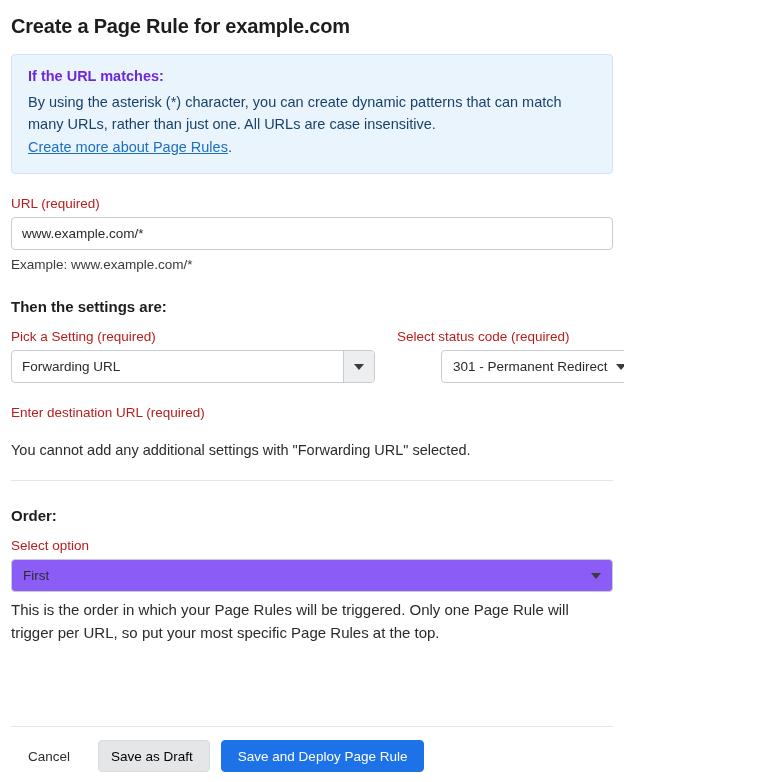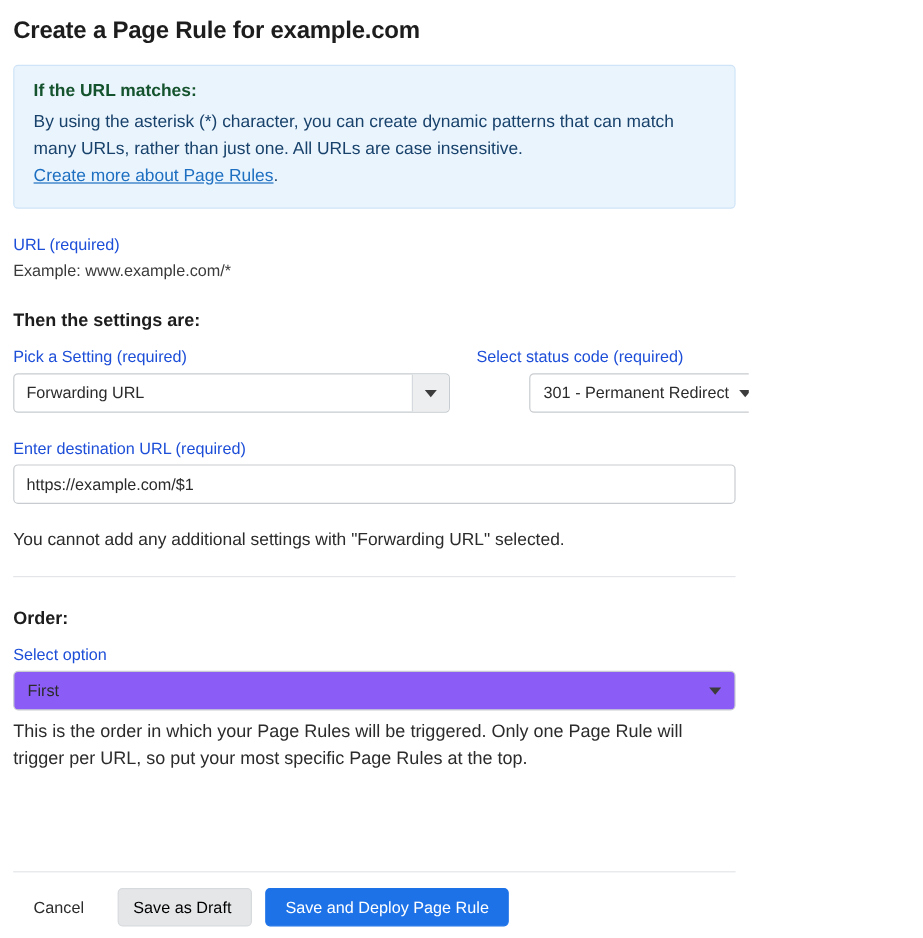--- a/index.html
+++ b/index.html
@@ -29,36 +29,36 @@
   .info-box {
     background: #eaf4fd;
     border: 1px solid #cfe4f7;
     border-radius: 4px;
     padding: 13px 16px 15px 16px;
     margin-bottom: 22px;
   }
   .info-title {
     font-weight: bold;
     font-size: 14.5px;
-    color: #14532d;
+    color: #6d28d9;
     margin-bottom: 7px;
   }
   .info-text {
     font-size: 14.5px;
     color: #18426b;
     line-height: 1.55;
   }
   .info-link {
     color: #1d6fc1;
     text-decoration: underline;
     cursor: pointer;
   }
   .field-label {
     font-size: 13.5px;
-    color: #1d4ed8;
+    color: #b91c1c;
     margin-bottom: 6px;
   }
   .text-input {
     width: 100%;
     height: 33px;
     border: 1px solid #c8ccd0;
     border-radius: 4px;
     padding: 4px 10px;
     font-size: 13.5px;
     font-family: "Liberation Sans", sans-serif;
@@ -217,20 +217,21 @@
 
   <div class="info-box">
     <div class="info-title">If the URL matches:</div>
     <div class="info-text">
       <span>By using the asterisk (*) character, you can create dynamic patterns that can match many URLs, rather than just one. All URLs are case insensitive.</span><br>
       <a class="info-link">Create more about Page Rules</a><span>.</span>
     </div>
   </div>
 
   <div class="field-label">URL (required)</div>
+  <input class="text-input" type="text" value="www.example.com/*" style="">
   <div class="hint">Example: www.example.com/*</div>
 
   <div class="section-head">Then the settings are:</div>
 
   <div class="row">
     <div class="col-setting">
       <div class="field-label">Pick a Setting (required)</div>
       <div class="select-wrap">
         <div class="select-box with-btn">
           <span>Forwarding URL</span>
@@ -246,21 +247,20 @@
       <div class="select-inline">
         <span>301 - Permanent Redirect</span>
         <span class="caret-down"></span>
       </div>
     </div>
   </div>
 
   <div style="height:22px"></div>
 
   <div class="field-label">Enter destination URL (required)</div>
-  <input class="text-input" type="text" value="https://example.com/$1" style="">
 
   <div class="note">You cannot add any additional settings with "Forwarding URL" selected.</div>
 
   <hr class="divider">
 
   <div class="section-head">Order:</div>
 
   <div class="field-label">Select option</div>
   <div class="order-select">
     <span>First</span>

